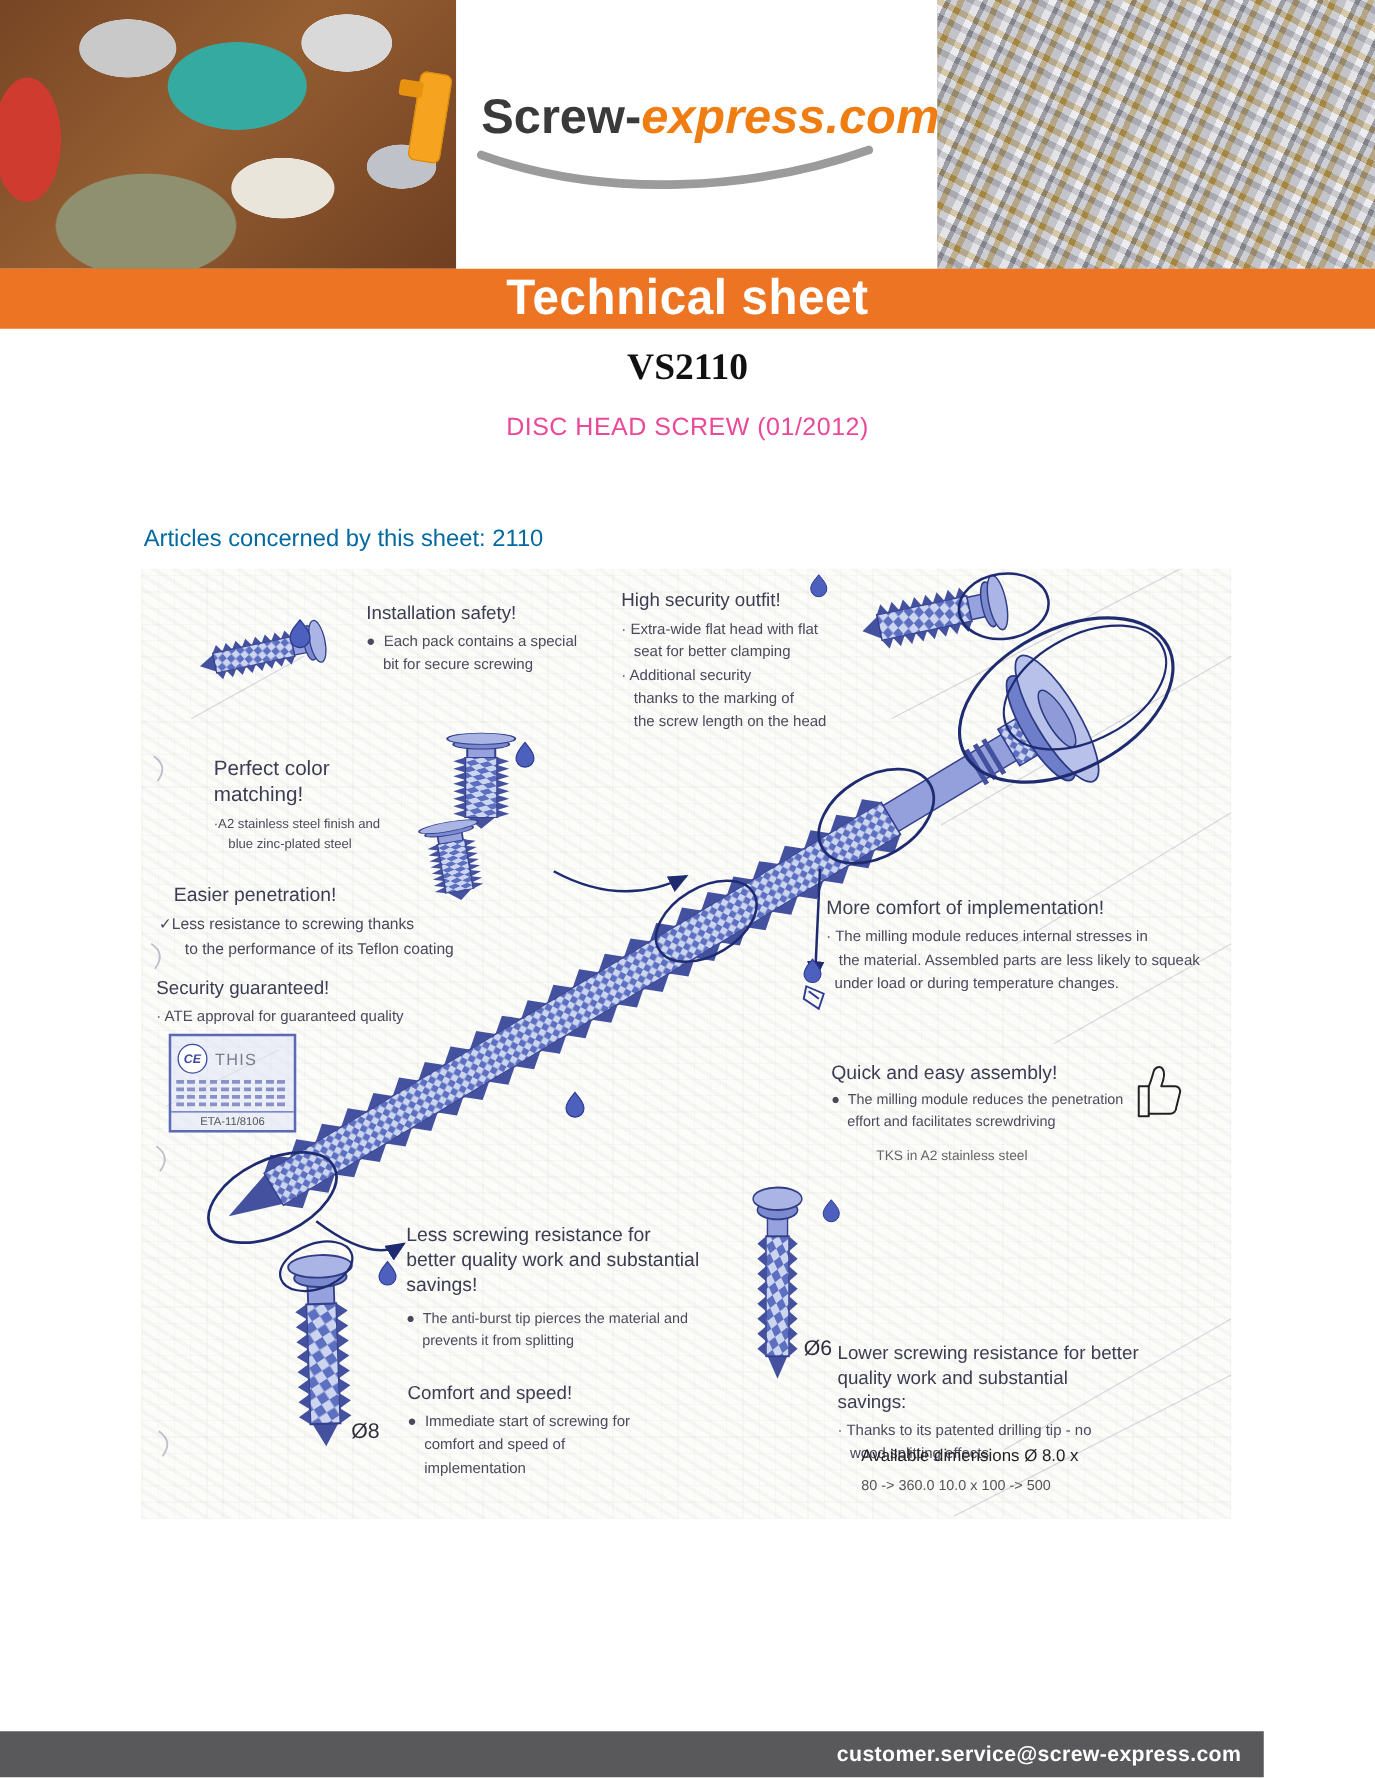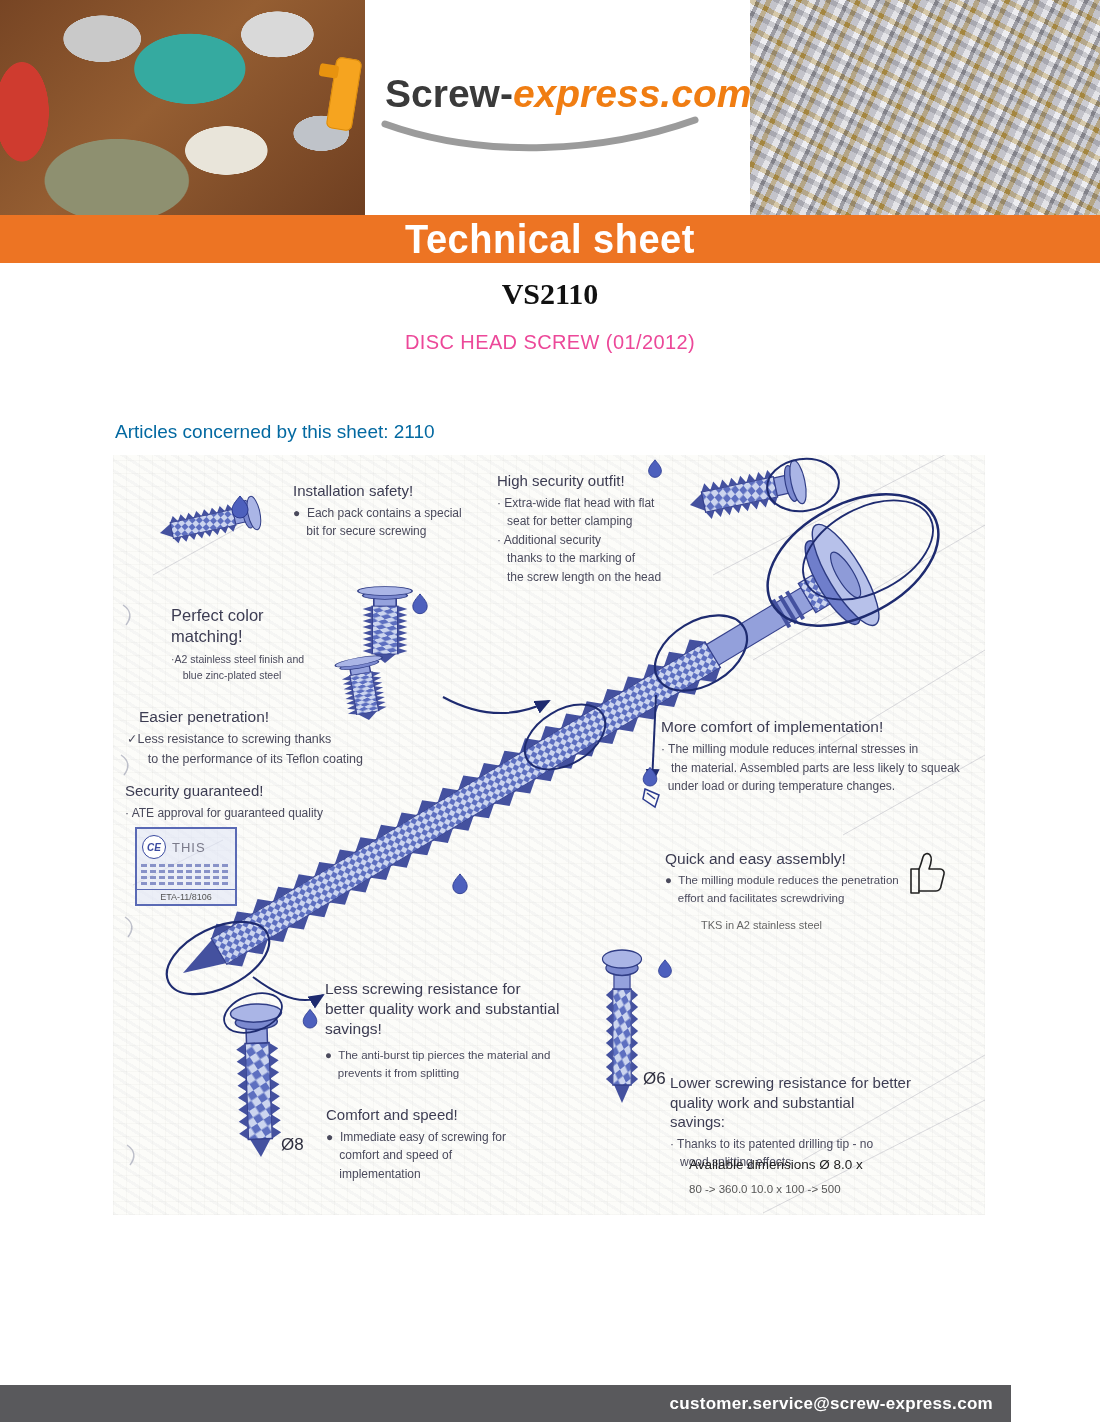--- a/index.html
+++ b/index.html
@@ -298,21 +298,21 @@
       </div>
   <div class="ann-body" style="font-size:11.5px;margin-top:8px;">
         <div class="ln">●  The anti-burst tip pierces the material and</div>
         <div class="ln">    prevents it from splitting</div>
       </div>
 </div>
 
 <div class="ann t15" style="left:213px;top:650px;width:215px;">
   <div class="ann-title">Comfort and speed!</div>
   <div class="ann-body">
-        <div class="ln">●  Immediate easy of screwing for</div>
+        <div class="ln">●  Immediate start of screwing for</div>
         <div class="ln">    comfort and speed of</div>
         <div class="ln">    implementation</div>
       </div>
 </div>
 
 <div class="ann t15" style="left:557px;top:594px;width:275px;margin-top:24px;">
   <div class="ann-title">
         <div class="ln">Lower screwing resistance for better</div>
         <div class="ln">quality work and substantial</div>
         <div class="ln">savings:</div>

